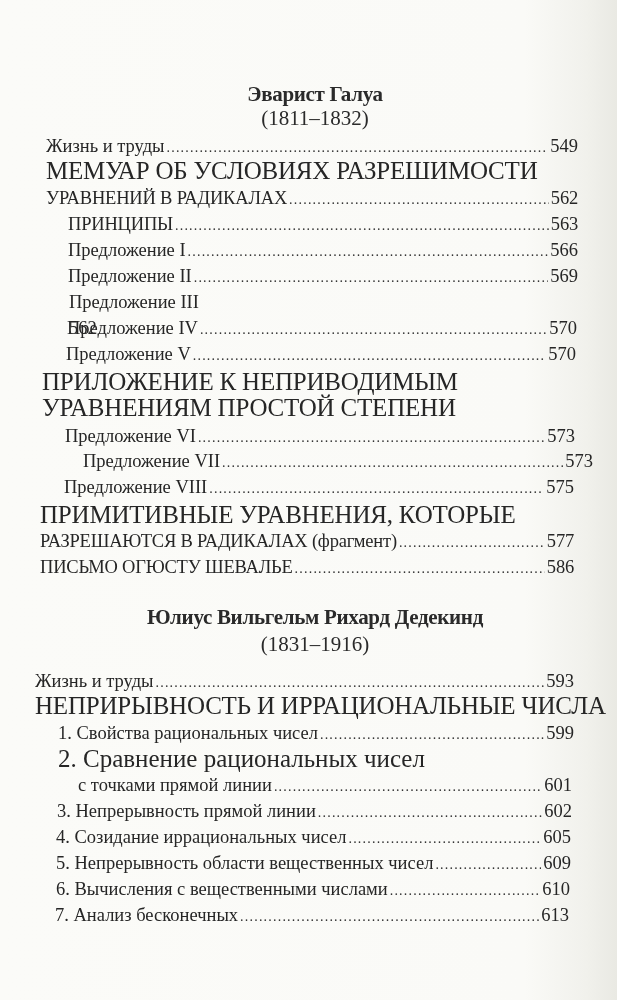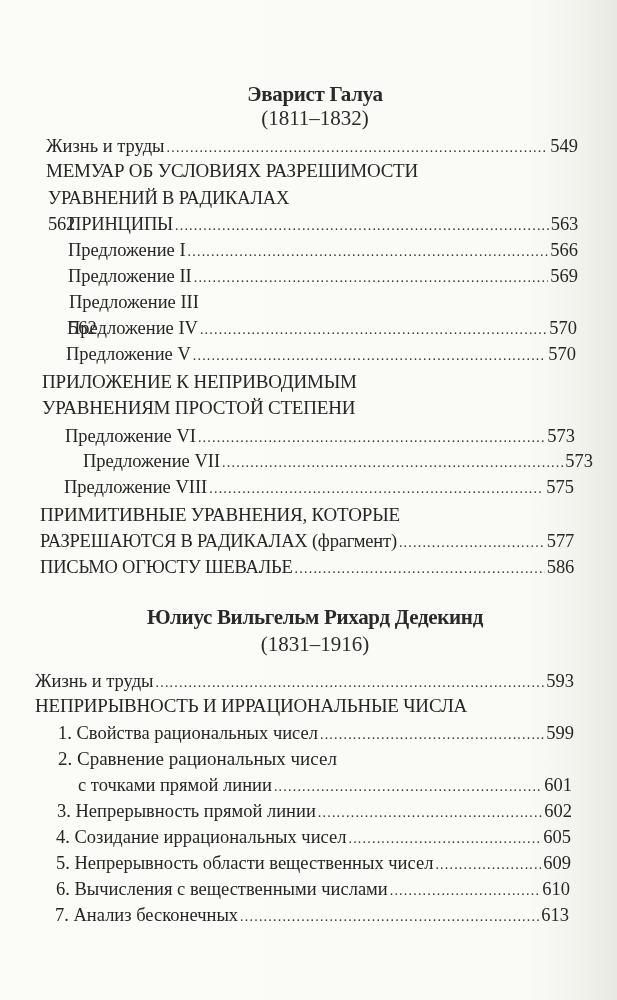--- a/index.html
+++ b/index.html
@@ -27,39 +27,39 @@
     .row .dots {
       flex:1 1 auto; overflow:hidden; margin:0 2px; letter-spacing:1.2px;
       font-size:14px; color:#333;
     }
     .row .dots::before {
       content:"........................................................................................................................................................................................";
     }
     .row .p { flex:0 0 auto; }
     .caps { letter-spacing:-0.2px; }
     .line {
-      position:absolute; font-size:19px; white-space:nowrap; line-height:26px;
+      position:absolute; font-size:25px; white-space:nowrap; line-height:26px;
     }
   </style>
 </head>
 <body>
 
 <div class="page">
 
   <div class="author" style="top:82px;">Эварист Галуа</div>
   <div class="years" style="top:106px;">(1811–1832)</div>
 
   <div class="row" style="left:46px; width:532px; top:133px;">
     <span class="t">Жизнь и труды</span>
     <span class="dots"></span>
     <span class="p">549</span>
   </div>
 
   <div class="line caps" style="left:46px; top:158px;">МЕМУАР ОБ УСЛОВИЯХ РАЗРЕШИМОСТИ</div>
-  <div class="row caps" style="left:46px; width:532px; top:185px;flex-direction:column;">
+  <div class="row caps" style="left:46px; width:532px; top:185px;">
     <span class="t">УРАВНЕНИЙ В РАДИКАЛАХ</span>
     <span class="dots"></span>
     <span class="p">562</span>
   </div>
 
   <div class="row caps" style="left:68px; width:510px; top:211px;">
     <span class="t">ПРИНЦИПЫ</span>
     <span class="dots"></span>
     <span class="p">563</span>
   </div>

